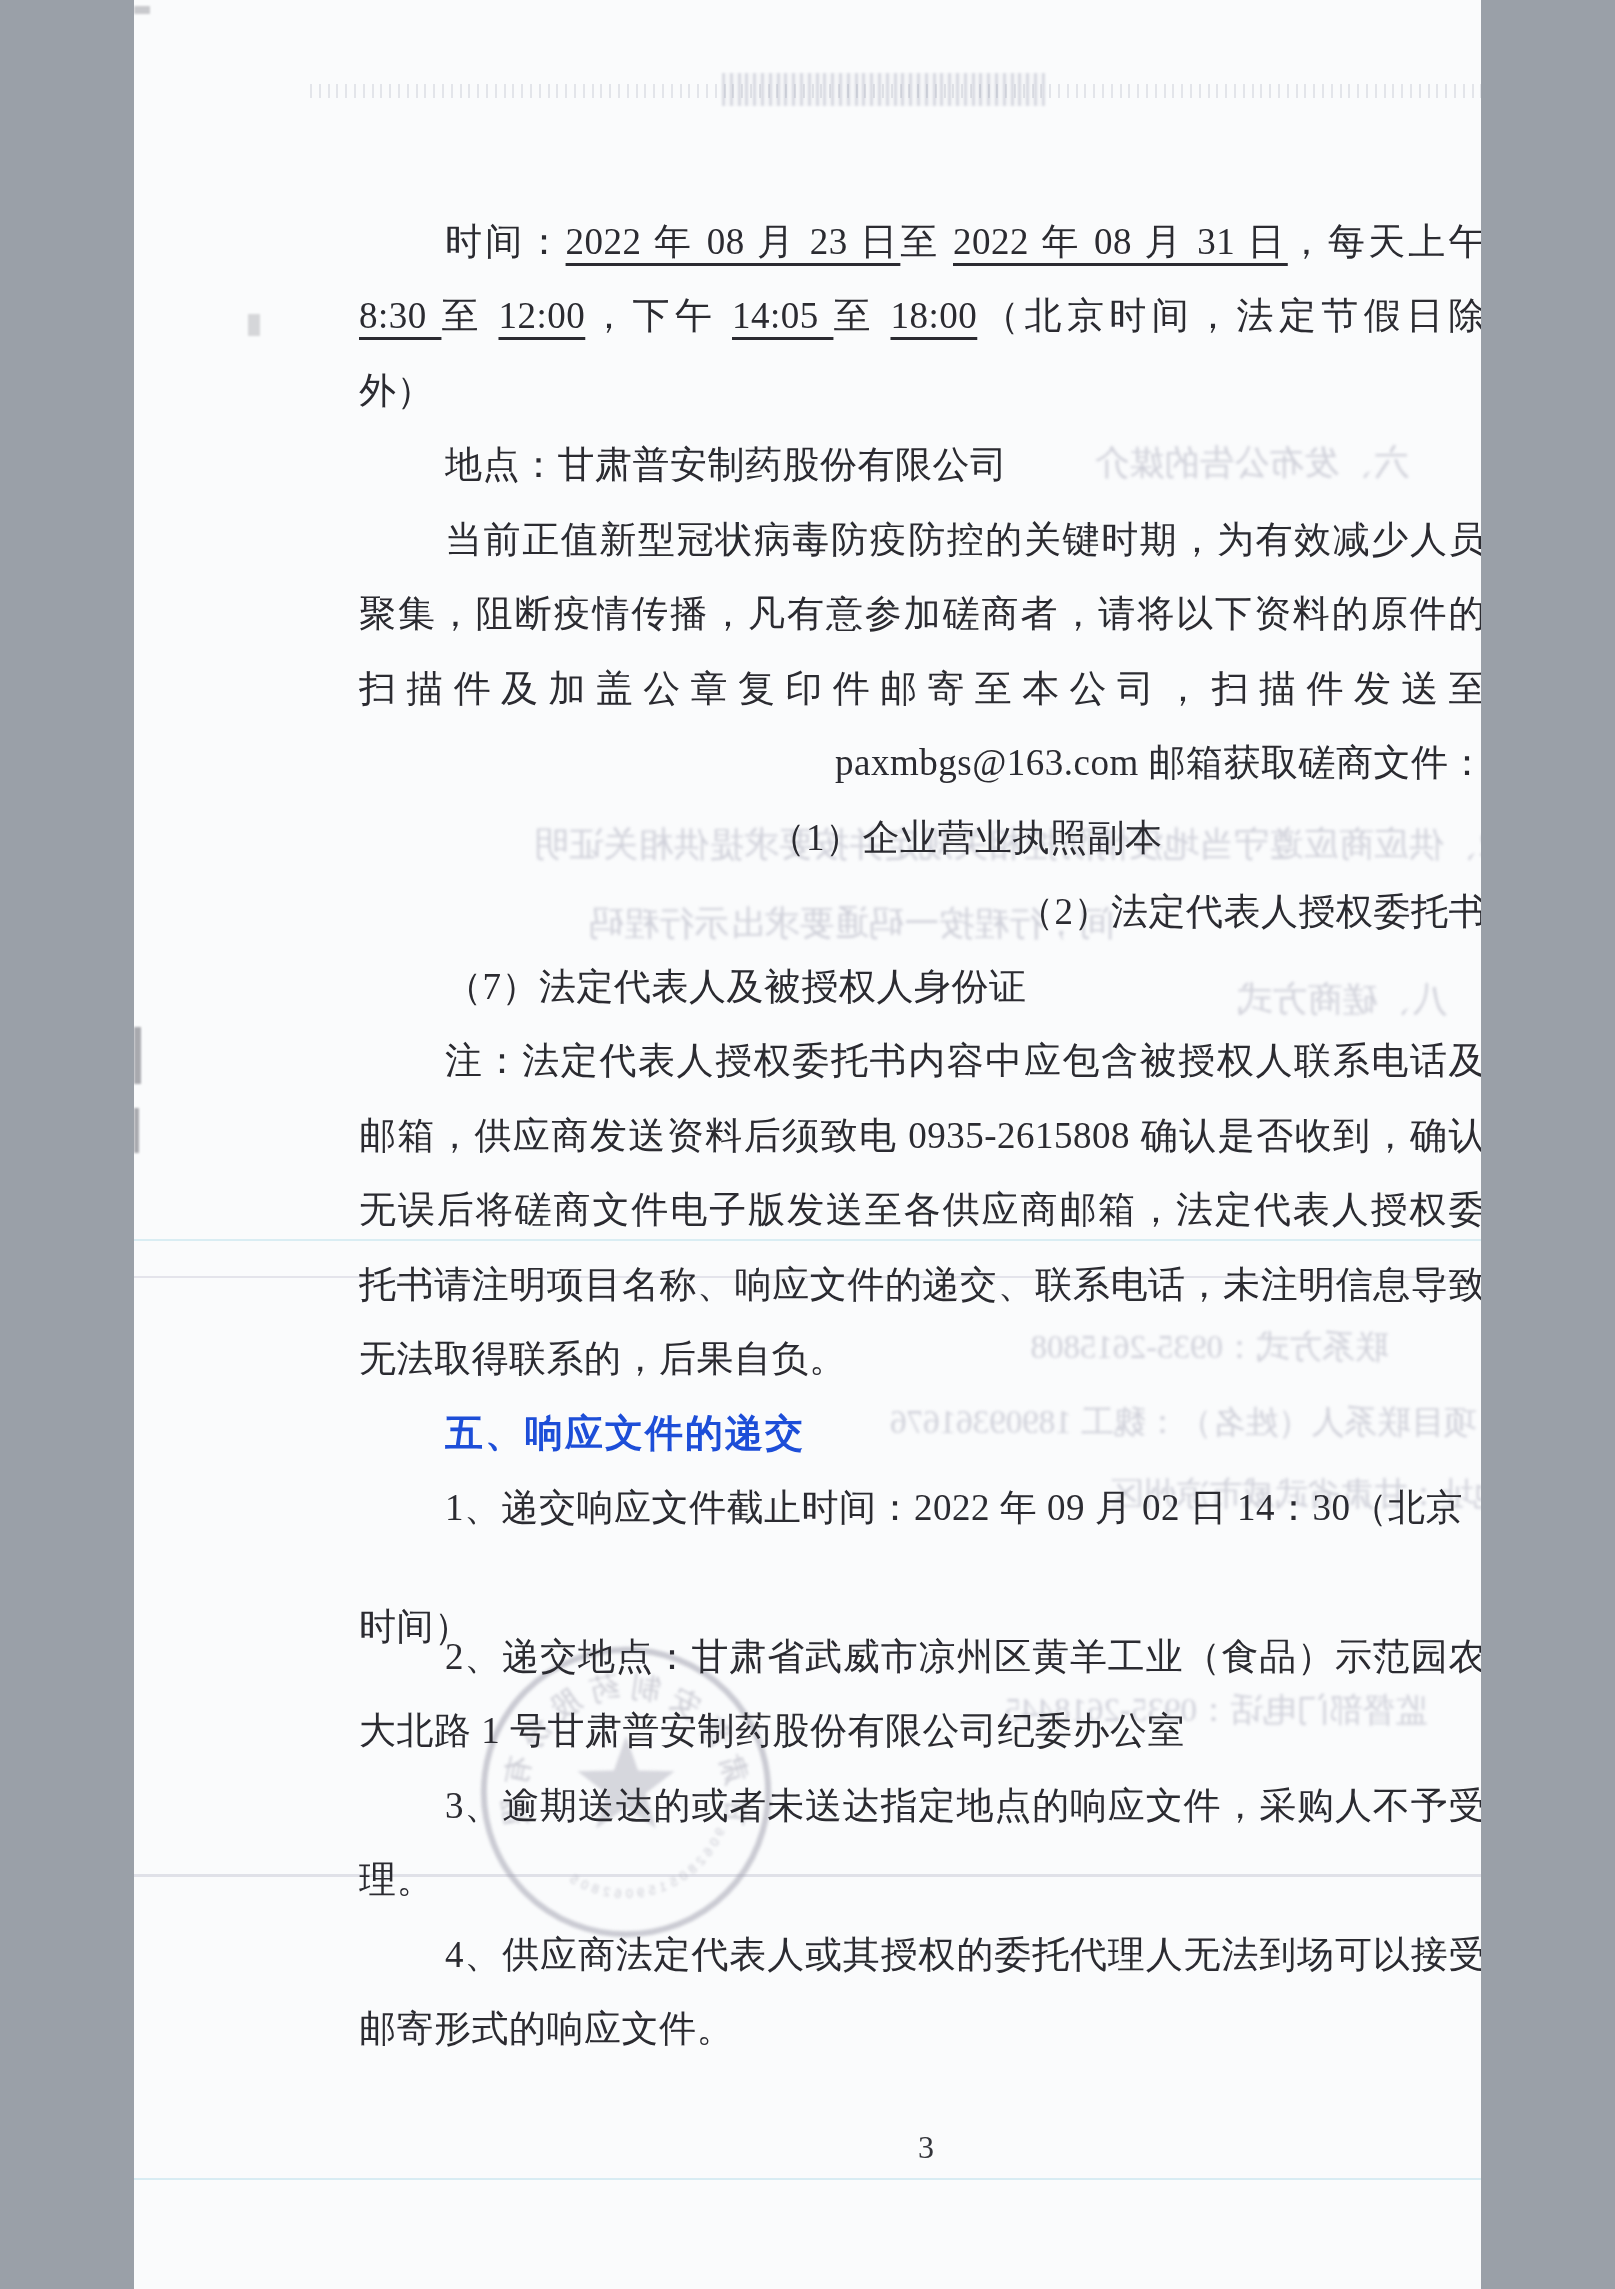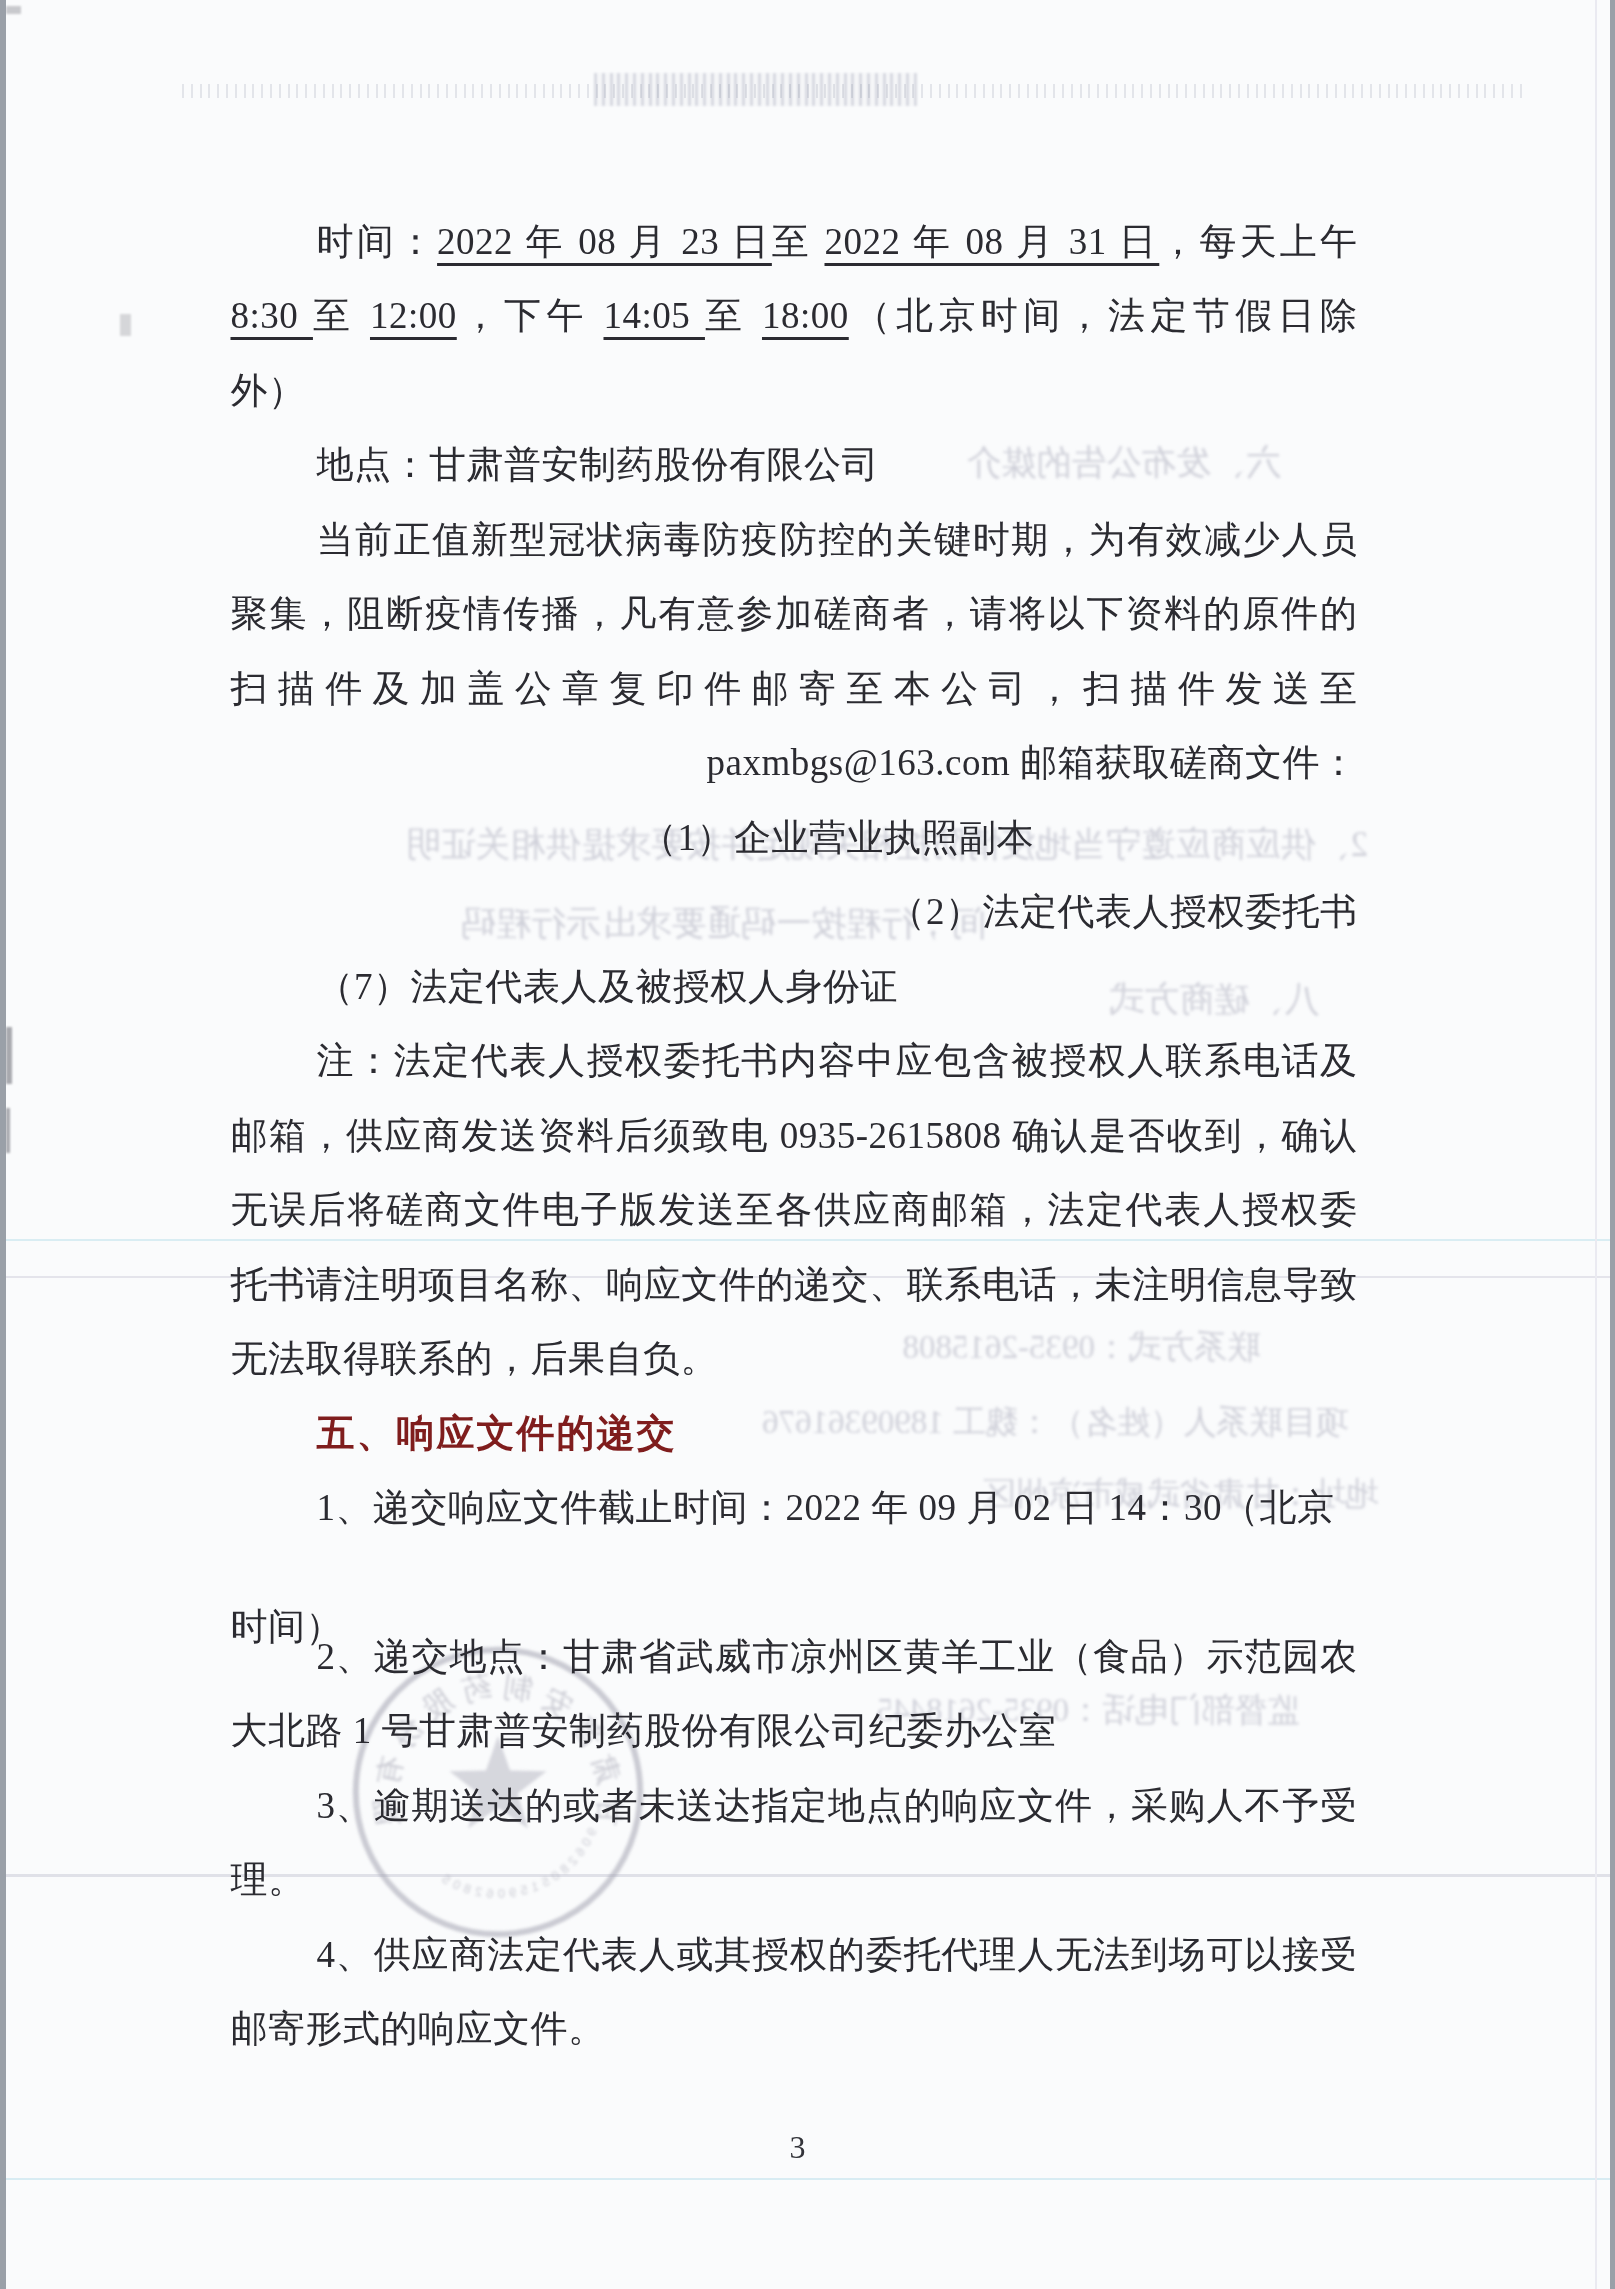--- a/index.html
+++ b/index.html
@@ -1,34 +1,34 @@
 <!DOCTYPE html>
 <html><head>
 <meta charset="utf-8">
 <style>
   html,body{margin:0;padding:0;background:#9aa0a8;}
   #page{
     position:relative;
-    width:1604px;height:2290px;
+    width:1347px;height:2290px;
     margin:0 auto;
     background:#fafbfc;
     overflow:hidden;
     font-family:"Liberation Serif","DejaVu Serif",serif;
     color:#2b2b31;
   }
   
   .ln{
     position:absolute;left:225px;width:1127px;height:55px;
     font-size:37px;line-height:55px;
     white-space:pre;
     letter-spacing:0.5px;
   }
   .ln.st{white-space:normal;text-align:justify;text-align-last:justify;}
   .ln.in{text-indent:86px;}
-  .ln.hd{font-family:"Liberation Sans","DejaVu Sans",sans-serif;font-weight:700;font-size:38px;letter-spacing:2px;color:#7f1d1d;}
+  .ln.hd{font-family:"Liberation Sans","DejaVu Sans",sans-serif;font-weight:700;font-size:38px;letter-spacing:2px;color:#1d4ed8;}
   .u{text-decoration:underline;text-underline-offset:8.8px;text-decoration-thickness:2.5px;}
   
   .page-num{
     position:absolute;left:743px;top:2129px;width:98px;
     text-align:center;font-size:32px;color:#33343a;
   }
   
   .scanline{position:absolute;left:0;width:1615px;height:2px;}
   .sl-1265{top:1239px;background:#d9edf3;}
   .sl-1303{top:1276px;background:#e4e4eb;}

